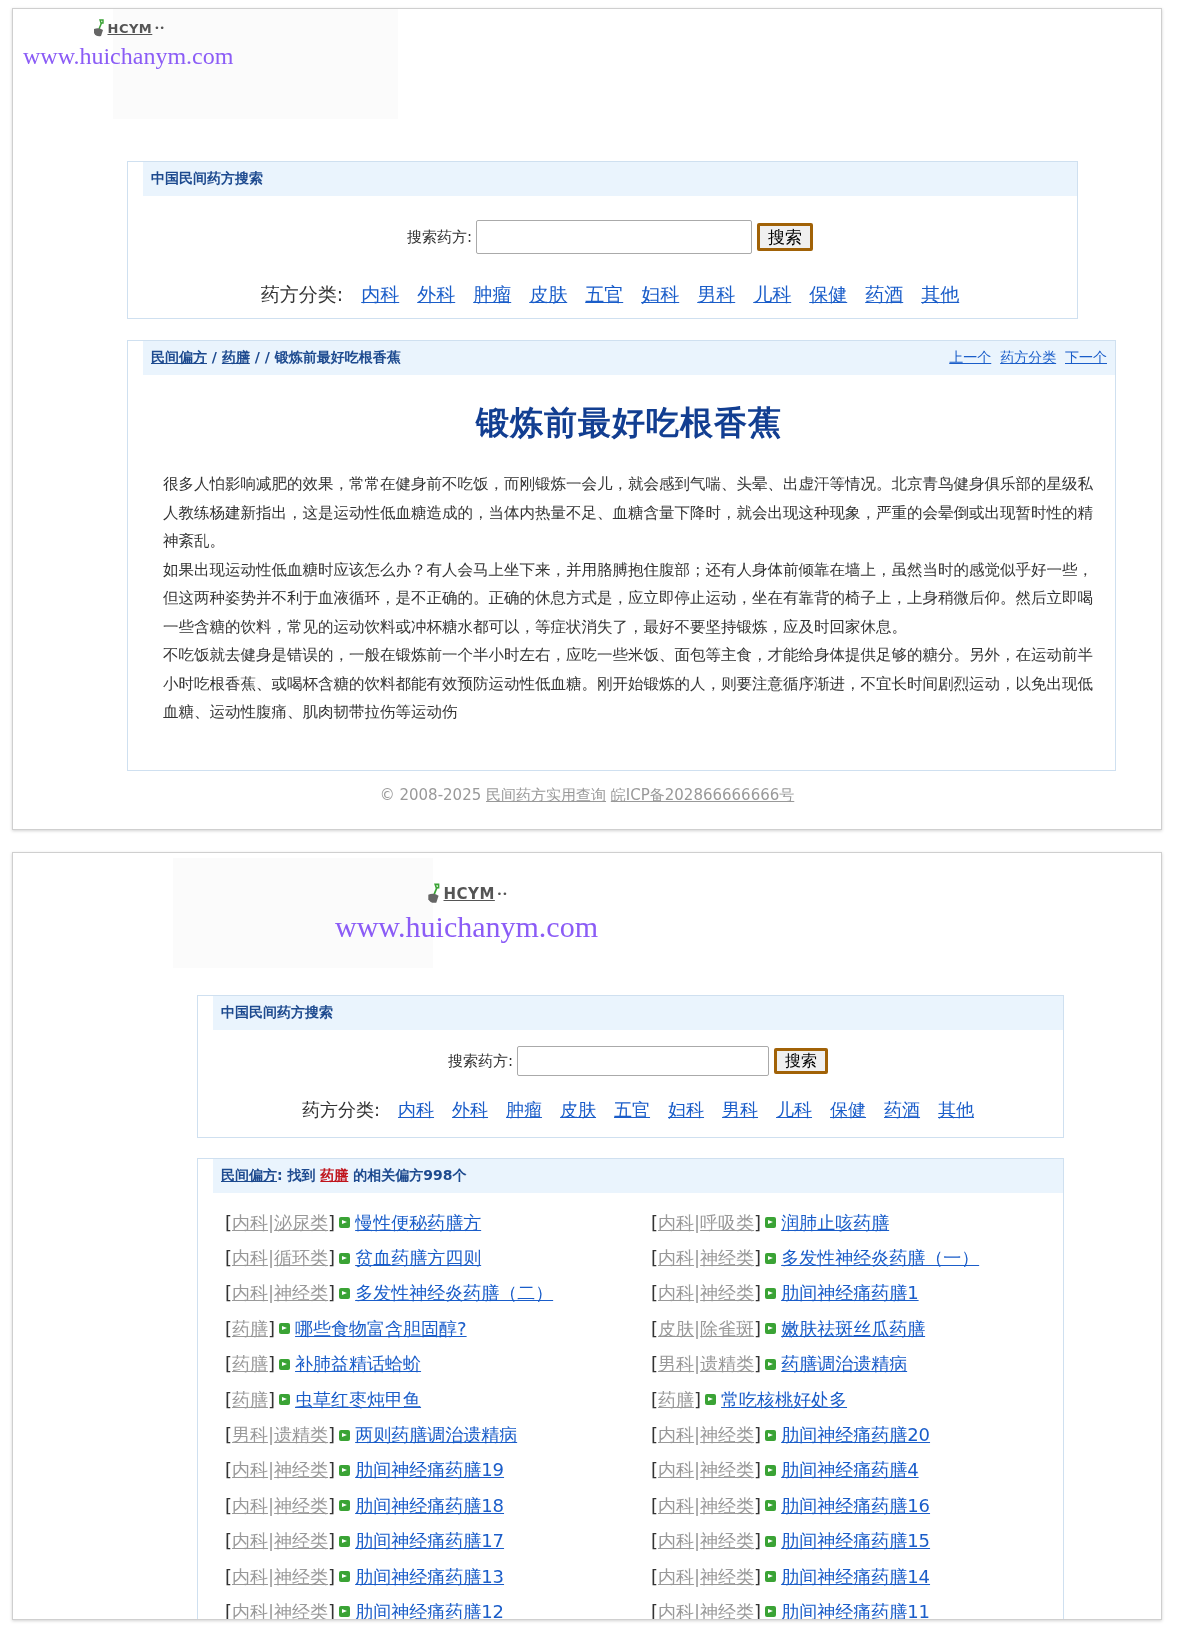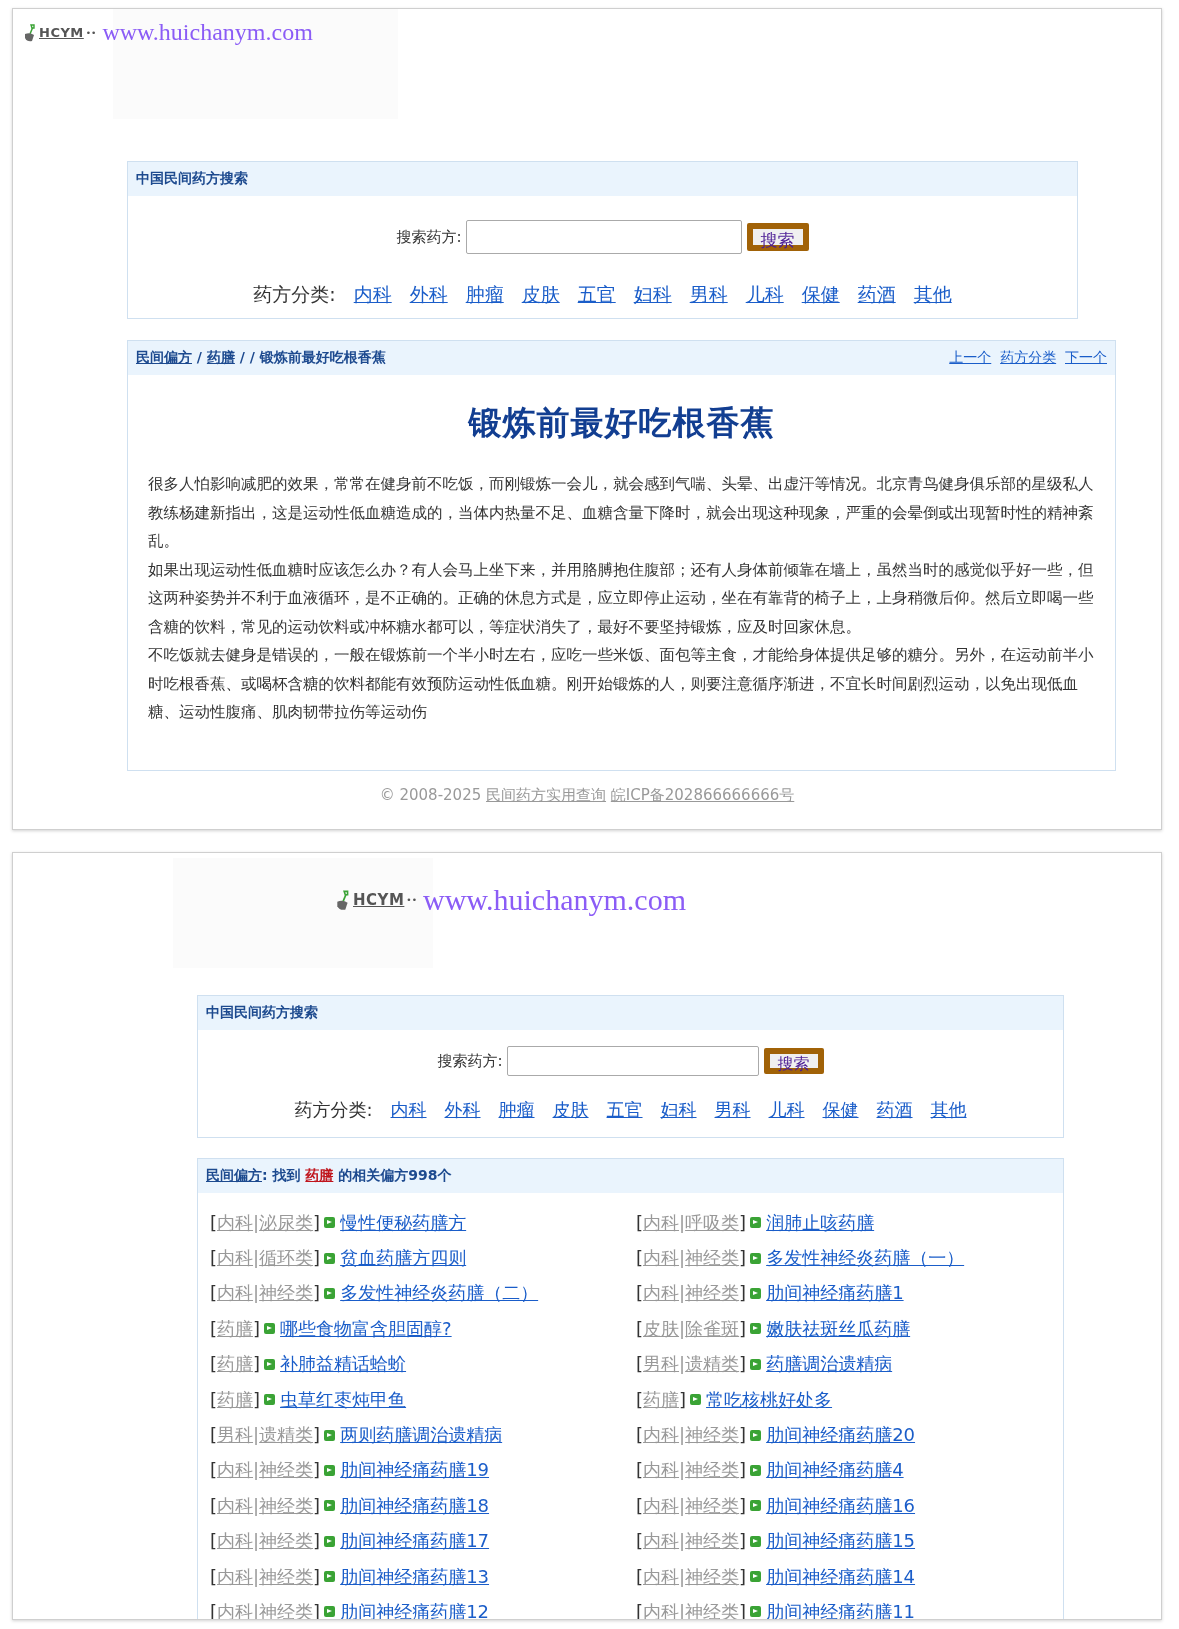--- a/index.html
+++ b/index.html
@@ -5,42 +5,42 @@
   * { box-sizing: border-box; margin: 0; padding: 0; }
   html, body { width: 1179px; height: 1629px; background: #ffffff; overflow: hidden; }
   body { position: relative; font-family: "DejaVu Sans", "Liberation Sans", sans-serif; color: #333; }
   a { color: #1a5dc9; text-decoration: underline; }
 
   .card { position: absolute; left: 12px; width: 1150px; background: #fff;
           border: 1px solid #cfcfcf; box-shadow: 0 1px 3px rgba(0,0,0,0.18); overflow: hidden; }
   #card1 { top: 8px; height: 822px; }
   #card2 { top: 852px; height: 768px; }
 
-  .logo { position: absolute; display: flex; align-items: center; gap: 6px; }
+  .logo { position: absolute; display: flex; align-items: center; gap: 6px; flex-direction: column; }
   .logo .badge { display: flex; align-items: center; gap: 2px; }
   .logo .badge .hcym { font-family: "DejaVu Sans", sans-serif; font-weight: bold; font-size: 13px; color: #555;
                        text-decoration: underline; letter-spacing: 0.5px; }
   .logo .badge .dots { font-size: 9px; color: #555; }
   .logo .domain { font-family: "Liberation Serif", "DejaVu Serif", serif; color: #8b5cf6; }
   #card1 .logo { left: 10px; top: 10px; }
   #card1 .logo .domain { font-size: 24px; }
   #card2 .logo { left: 322px; top: 30px; }
   #card2 .logo .domain { font-size: 30px; }
   .logo-shadow { position: absolute; background: #fbfbfb; }
 
-  .panel { position: absolute; border: 1px solid #cfe0f0; background: #fff; }
+  .panel { position: absolute; border: 1px solid #cfe0f0; background: #fff; padding-left: 15px; }
   .panel-head { height: 34px; background: #eaf4fd; display: flex; align-items: center; justify-content: space-between;
                 padding: 0 8px; font-size: 14px; font-weight: bold; color: #1d4a8f; }
   .panel-head a { color: #1d4a8f; }
   .panel-head .nav a { font-weight: normal; color: #1a5dc9; margin-left: 4px; margin-top: 32px; }
 
   .search-row { display: flex; justify-content: center; align-items: center; font-size: 15px; color: #333; }
   .search-row input { width: 276px; height: 34px; border: 1px solid #aaa; border-radius: 2px; margin-left: 4px; padding: 0 6px; }
   .search-row button { margin-left: 5px; height: 28px; padding: 0 8px; font-size: 17px; background: #f0f0f0;
-                       border: 6px solid #a16207; border-radius: 2px; color: #4c1d95; }
+                       border: 3px solid #a16207; border-radius: 2px; color: #000000; }
   .cat-row { display: flex; justify-content: center; align-items: center; font-size: 19px; color: #333; gap: 12px; }
   .cat-row a { margin-left: 6px; color: #1a5dc9; }
 
   
   #c1-search { left: 114px; top: 152px; width: 951px; height: 158px; }
   #c1-search .search-row { margin-top: 24px; }
   #c1-search .cat-row { margin-top: 28px; }
   #c1-article { left: 114px; top: 331px; width: 989px; height: 431px; }
   .article-title { text-align: center; font-size: 33px; font-weight: bold; color: #123e91; margin-top: 26px; letter-spacing: 1px; }
   .article-body { padding: 24px 20px 0 20px; font-size: 15.5px; line-height: 28.5px; color: #333; }

